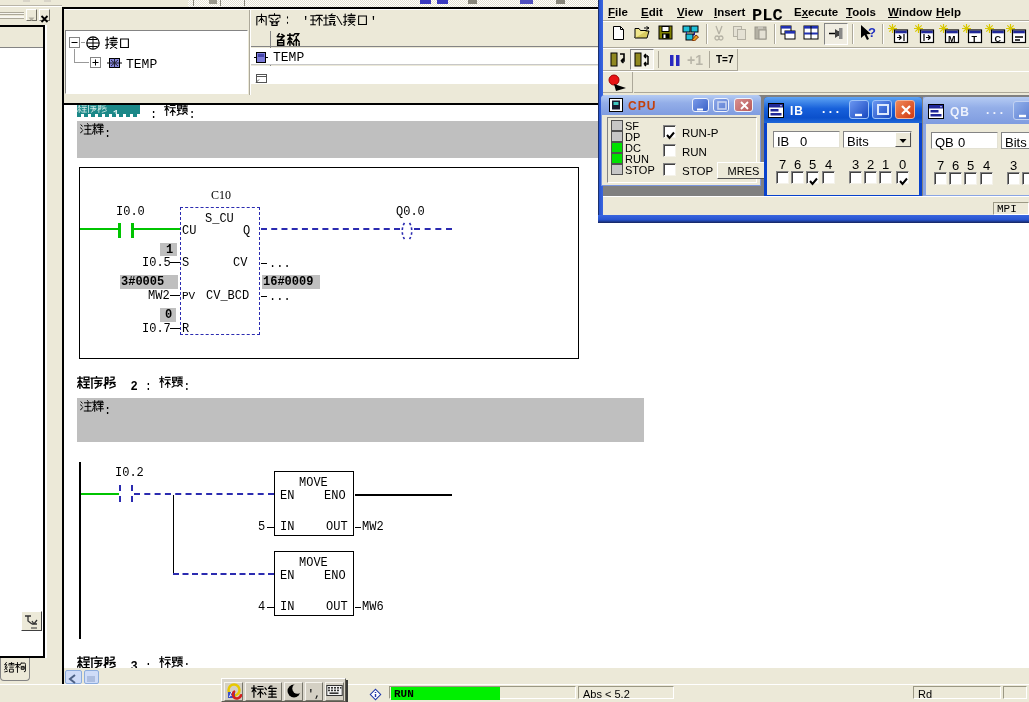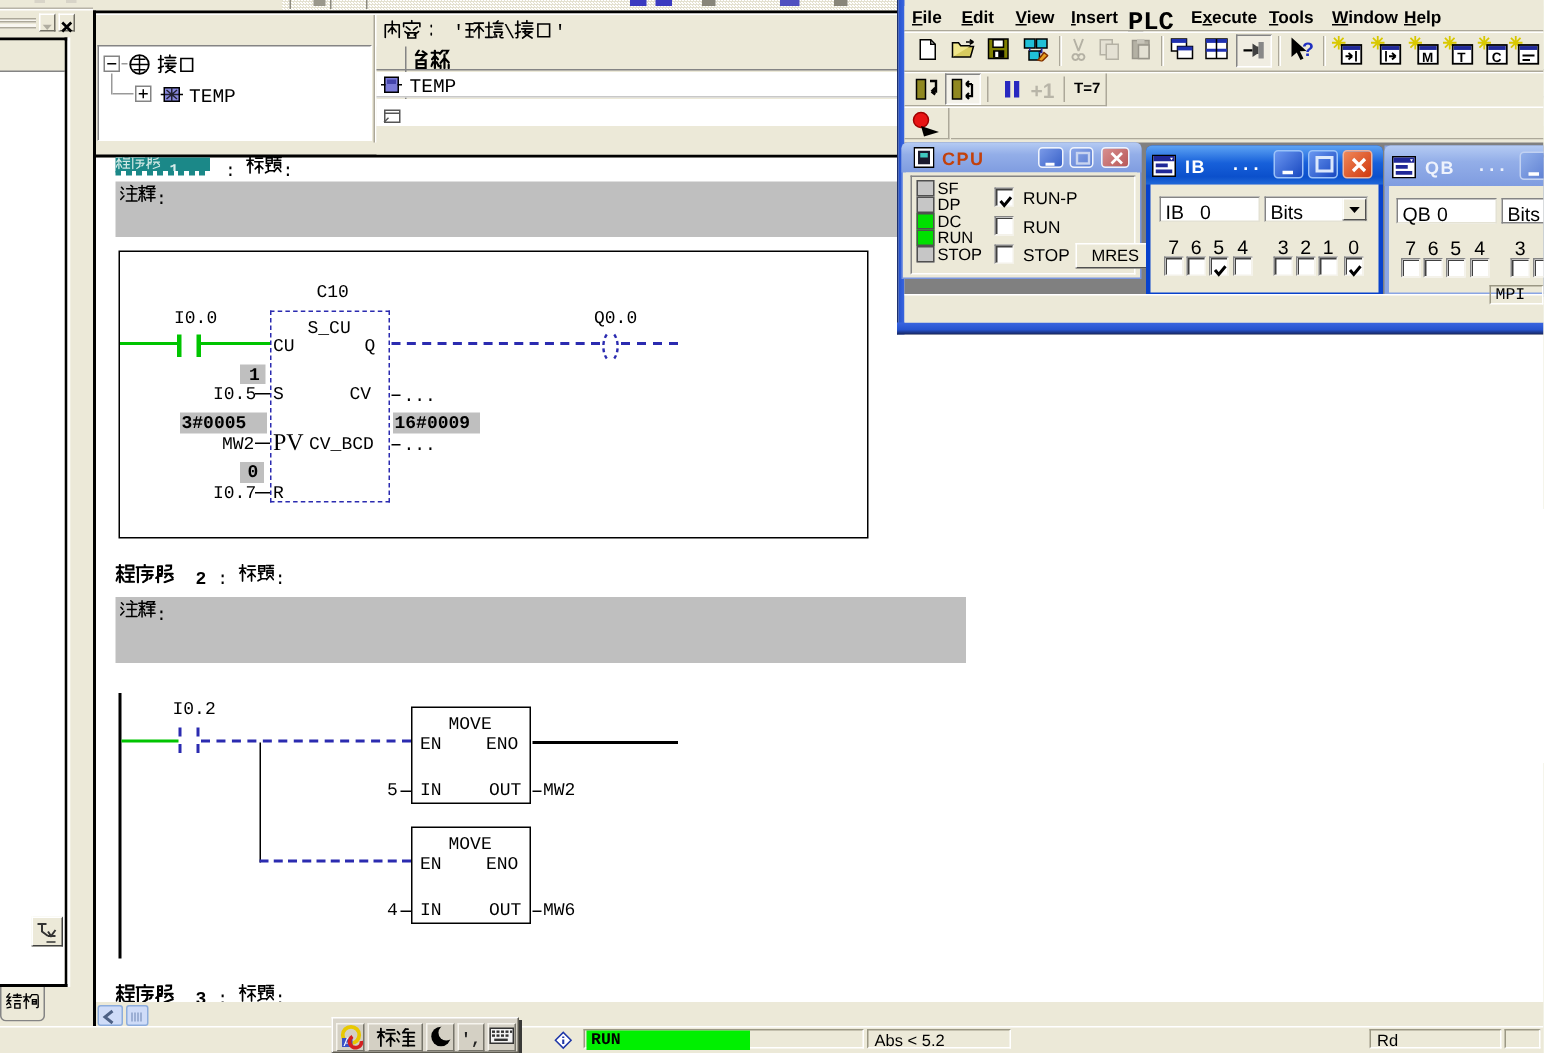--- a/index.html
+++ b/index.html
@@ -134,21 +134,21 @@
       </svg><span style="font-family:'Liberation Mono',monospace;font-size:12px">:</span></div>
 <div style="position:absolute;left:77px;top:121px;width:567px;height:37px;background:#bfbfbf">
       <div style="margin:2px 0 0 3px"><svg style="vertical-align:top;margin-top:0px" width="12" height="12" viewBox="0 0 12 12">
           <path d="M1 1.8L2.2 3.2 M.6 4.8L1.8 6.2 M.5 10L2.6 7.6 M7.2 .5L8.4 1.6 M4.4 2.8H11.4 M7.9 2.8V11 M5 6.4H10.8 M4.2 11H11.4" fill="none" stroke="#000" stroke-width="1.00" stroke-linecap="round"></path>
         </svg><svg style="vertical-align:top;margin-top:0px" width="12" height="12" viewBox="0 0 12 12">
           <path d="M.5 2.2H5 M2.7 .5V11.4 M1.2 3.8L4.4 6.6 M4.4 3.8L1.2 6.6 M1.4 8L.5 10.4 M4 8L5 10.4 M6.2 1.2L5.6 2.8 M6.2 1.2H10.8L10 2.8 M5.6 2.8H11.4 M8.4 2.8V4.6 M5.6 4.6H11.2 M6.8 6.6H10.6 M8.6 4.6V11.4 M5.6 8.8H11.4" fill="none" stroke="#000" stroke-width="1.00" stroke-linecap="round"></path>
         </svg><span style="font-family:'Liberation Mono',monospace;font-size:12px">:</span></div>
     </div>
 <div style="position:absolute;left:79px;top:167px;width:500px;height:192px;border:1px solid #000"></div>
 <div style="position:absolute;left:116px;top:206px;font-family:'Liberation Mono',monospace;font-size:12px;line-height:12px;white-space:pre;">I0.0</div>
-<div style="position:absolute;left:211px;top:189px;font-family:Liberation Mono, monospace;font-size:12px;line-height:12px;white-space:pre;">C10</div>
+<div style="position:absolute;left:211px;top:189px;font-family:Liberation Serif, serif;font-size:12px;line-height:12px;white-space:pre;">C10</div>
 <div style="position:absolute;left:205px;top:213px;font-family:'Liberation Mono',monospace;font-size:12px;line-height:12px;white-space:pre;">S_CU</div>
 <div style="position:absolute;left:396px;top:206px;font-family:'Liberation Mono',monospace;font-size:12px;line-height:12px;white-space:pre;">Q0.0</div>
 <div style="position:absolute;left:80px;top:228px;width:38px;height:2px;background:#00c400"></div>
 <div style="position:absolute;left:118px;top:223px;width:3px;height:15px;background:#00c400"></div>
 <div style="position:absolute;left:131px;top:223px;width:3px;height:15px;background:#00c400"></div>
 <div style="position:absolute;left:134px;top:228px;width:46px;height:2px;background:#00c400"></div>
 <div style="position:absolute;left:180px;top:207px;width:80px;height:128px;border:1px dashed #2b2bb0"></div>
 <div style="position:absolute;left:182px;top:225px;font-family:'Liberation Mono',monospace;font-size:12px;line-height:12px;white-space:pre;">CU</div>
 <div style="position:absolute;left:243px;top:225px;font-family:'Liberation Mono',monospace;font-size:12px;line-height:12px;white-space:pre;">Q</div>
 <div style="position:absolute;left:261px;top:228px;width:139px;height:2px;border-top:2px dashed #2b2bb0"></div>
@@ -162,21 +162,21 @@
 <div style="position:absolute;left:142px;top:257px;font-family:'Liberation Mono',monospace;font-size:12px;line-height:12px;white-space:pre;">I0.5</div>
 <div style="position:absolute;left:170px;top:262px;width:10px;height:1px;background:#000"></div>
 <div style="position:absolute;left:182px;top:257px;font-family:'Liberation Mono',monospace;font-size:12px;line-height:12px;white-space:pre;">S</div>
 <div style="position:absolute;left:233px;top:257px;font-family:'Liberation Mono',monospace;font-size:12px;line-height:12px;white-space:pre;">CV</div>
 <div style="position:absolute;left:261px;top:263px;width:6px;height:1px;background:#000"></div>
 <div style="position:absolute;left:269px;top:258px;font-family:'Liberation Mono',monospace;font-size:12px;line-height:12px;white-space:pre;">...</div>
 <div style="position:absolute;left:120px;top:275px;width:58px;height:14px;background:#bfbfbf"></div>
 <div style="position:absolute;left:121px;top:276px;font-family:'Liberation Mono',monospace;font-size:12px;line-height:12px;white-space:pre;font-weight:bold;">3#0005</div>
 <div style="position:absolute;left:148px;top:290px;font-family:'Liberation Mono',monospace;font-size:12px;line-height:12px;white-space:pre;">MW2</div>
 <div style="position:absolute;left:170px;top:295px;width:10px;height:1px;background:#000"></div>
-<div style="position:absolute;left:182px;top:290px;font-family:Liberation Serif, serif;font-size:16px;line-height:12px;white-space:pre;">PV</div>
+<div style="position:absolute;left:182px;top:290px;font-family:Liberation Mono, monospace;font-size:11px;line-height:12px;white-space:pre;">PV</div>
 <div style="position:absolute;left:206px;top:290px;font-family:'Liberation Mono',monospace;font-size:12px;line-height:12px;white-space:pre;">CV_BCD</div>
 <div style="position:absolute;left:261px;top:296px;width:6px;height:1px;background:#000"></div>
 <div style="position:absolute;left:269px;top:291px;font-family:'Liberation Mono',monospace;font-size:12px;line-height:12px;white-space:pre;">...</div>
 <div style="position:absolute;left:262px;top:275px;width:58px;height:14px;background:#bfbfbf"></div>
 <div style="position:absolute;left:263px;top:276px;font-family:'Liberation Mono',monospace;font-size:12px;line-height:12px;white-space:pre;font-weight:bold;">16#0009</div>
 <div style="position:absolute;left:160px;top:308px;width:16px;height:14px;background:#bfbfbf"></div>
 <div style="position:absolute;left:165px;top:309px;font-family:'Liberation Mono',monospace;font-size:12px;line-height:12px;white-space:pre;font-weight:bold;">0</div>
 <div style="position:absolute;left:142px;top:323px;font-family:'Liberation Mono',monospace;font-size:12px;line-height:12px;white-space:pre;">I0.7</div>
 <div style="position:absolute;left:170px;top:328px;width:10px;height:1px;background:#000"></div>
 <div style="position:absolute;left:182px;top:323px;font-family:'Liberation Mono',monospace;font-size:12px;line-height:12px;white-space:pre;">R</div>
@@ -561,13 +561,13 @@
 <div style="position:absolute;left:964px;top:158px;width:13px;text-align:center;font:13px 'Liberation Sans'">5</div>
 <div style="position:absolute;left:980px;top:158px;width:13px;text-align:center;font:13px 'Liberation Sans'">4</div>
 <div style="position:absolute;left:1007px;top:158px;width:13px;text-align:center;font:13px 'Liberation Sans'">3</div>
 <div style="position:absolute;left:934px;top:172px;width:13px;height:13px;background:#fff;border:1px solid;border-color:#848484 #f4f2ea #f4f2ea #848484;box-shadow:inset 1px 1px 0 #404040"></div>
 <div style="position:absolute;left:949px;top:172px;width:13px;height:13px;background:#fff;border:1px solid;border-color:#848484 #f4f2ea #f4f2ea #848484;box-shadow:inset 1px 1px 0 #404040"></div>
 <div style="position:absolute;left:964px;top:172px;width:13px;height:13px;background:#fff;border:1px solid;border-color:#848484 #f4f2ea #f4f2ea #848484;box-shadow:inset 1px 1px 0 #404040"></div>
 <div style="position:absolute;left:980px;top:172px;width:13px;height:13px;background:#fff;border:1px solid;border-color:#848484 #f4f2ea #f4f2ea #848484;box-shadow:inset 1px 1px 0 #404040"></div>
 <div style="position:absolute;left:1007px;top:172px;width:13px;height:13px;background:#fff;border:1px solid;border-color:#848484 #f4f2ea #f4f2ea #848484;box-shadow:inset 1px 1px 0 #404040"></div>
 <div style="position:absolute;left:1022px;top:172px;width:13px;height:13px;background:#fff;border:1px solid;border-color:#848484 #f4f2ea #f4f2ea #848484;box-shadow:inset 1px 1px 0 #404040"></div>
 <div style="position:absolute;left:603px;top:196px;width:426px;height:19px;background:#ece9d8;border-top:1px solid #fff"></div>
-<div style="position:absolute;left:993px;top:190px;width:36px;height:13px;border:1px solid;border-color:#9b9884 #fff #fff #9b9884;font:11px 'Liberation Mono';padding:0 0 0 3px">MPI</div>
+<div style="position:absolute;left:993px;top:202px;width:36px;height:13px;border:1px solid;border-color:#9b9884 #fff #fff #9b9884;font:11px 'Liberation Mono';padding:0 0 0 3px">MPI</div>
 </div>
 </body></html>

